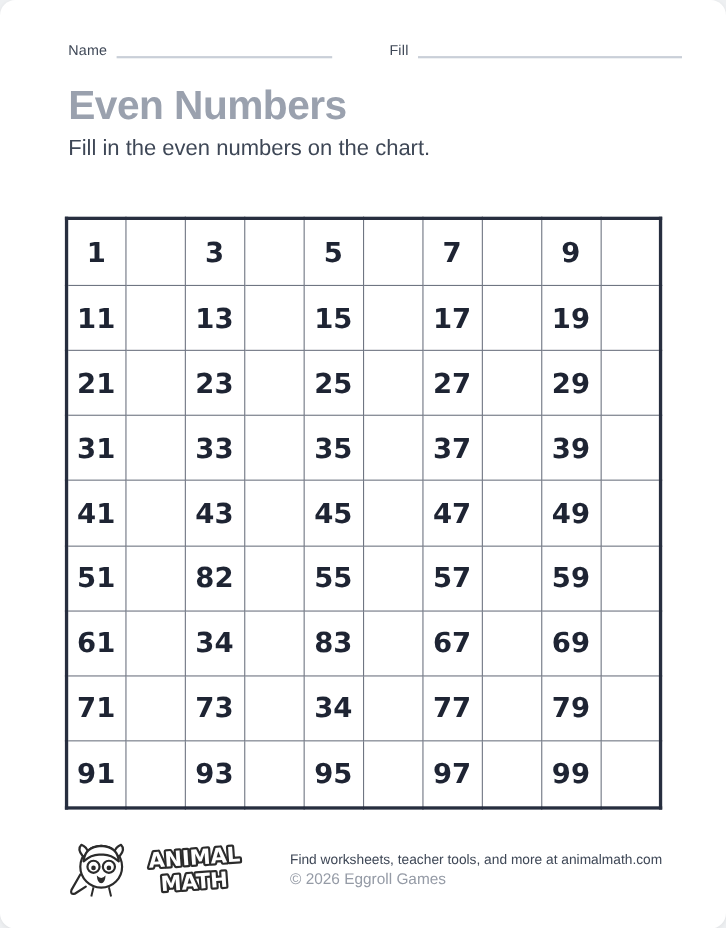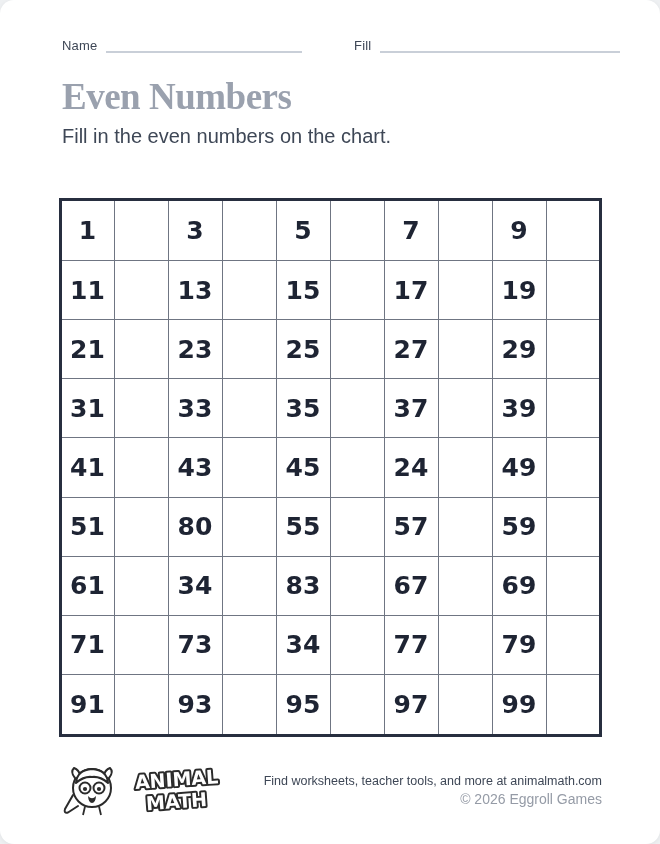--- a/index.html
+++ b/index.html
@@ -32,21 +32,21 @@
     padding-right: 9px;
   }
   .field-line {
     flex: 1;
     height: 15px;
     border-bottom: 2px solid var(--underline, #c9cfd8);
   }
   
   .title {
     margin: 22px 0 0 62px;
-    font-family: Liberation Serif, serif;
+    font-family: Liberation Sans, sans-serif;
     font-size: 37px;
     font-weight: 700;
     letter-spacing: -0.5px;
     color: var(--title, #9aa1ae);
   }
   .instructions {
     margin: 7px 0 0 62px;
     font-size: 20px;
     color: var(--text-dark, #3e4756);
   }
@@ -70,21 +70,21 @@
   }
   
   .footer {
     position: absolute;
     left: 62px; right: 58px; bottom: 26px;
     display: flex;
     justify-content: space-between;
     align-items: center;
   }
   .logo { display: flex; align-items: center; gap: 4px; }
-  .footer-text { text-align: right; }
+  .footer-text { text-align: left; }
   .footer-tagline {
     font-size: 12.5px;
     color: var(--text-dark, #4f5a68);
   }
   .footer-copyright {
     font-size: 14px;
     color: var(--muted, #959ba6);
     margin-top: 3px;
   }
 </style>
@@ -157,29 +157,29 @@
           <td>39</td>
           <td></td>
         </tr>
         <tr>
           <td>41</td>
           <td></td>
           <td>43</td>
           <td></td>
           <td>45</td>
           <td></td>
-          <td>24</td>
+          <td>47</td>
           <td></td>
           <td>49</td>
           <td></td>
         </tr>
         <tr>
           <td>51</td>
           <td></td>
-          <td>80</td>
+          <td>82</td>
           <td></td>
           <td>55</td>
           <td></td>
           <td>57</td>
           <td></td>
           <td>59</td>
           <td></td>
         </tr>
         <tr>
           <td>61</td>

